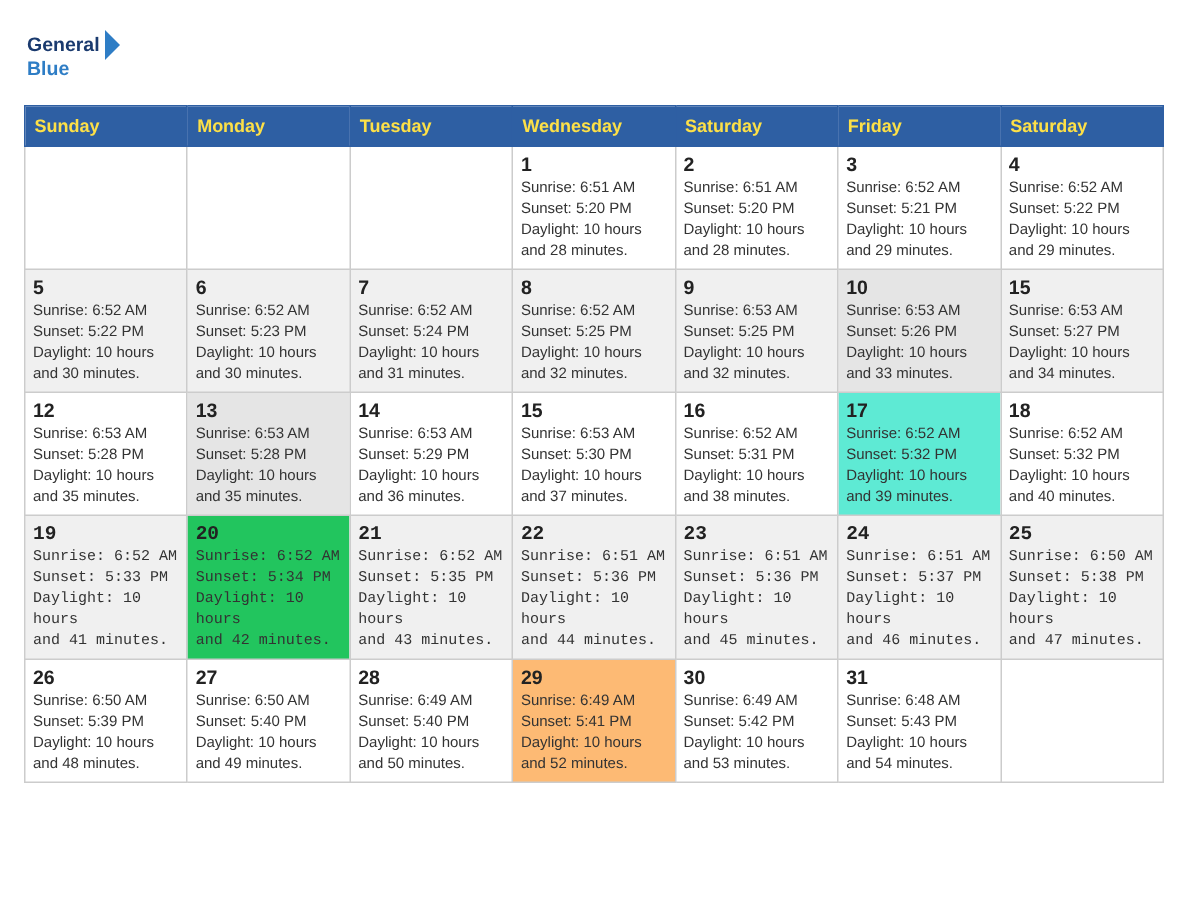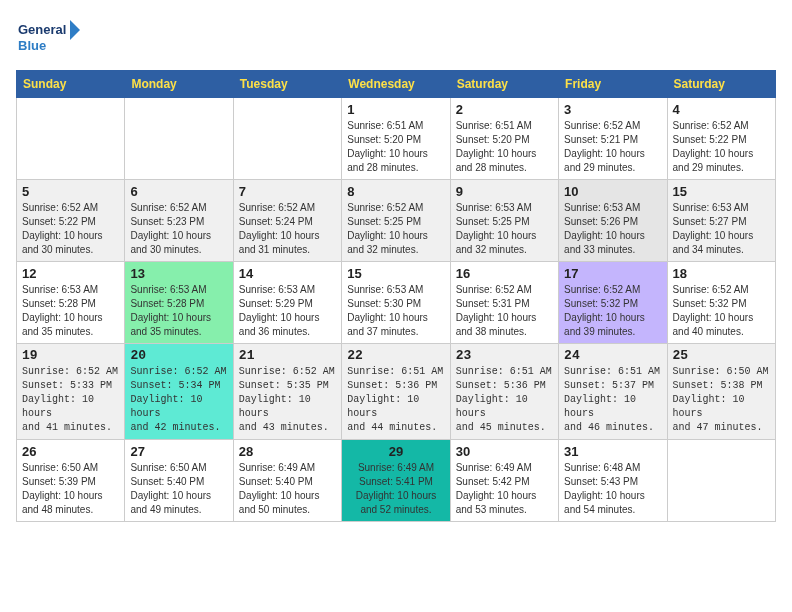--- a/index.html
+++ b/index.html
@@ -197,21 +197,21 @@
         </td>
       </tr>
       <tr class="row-3">
         <td style="background: rgb(255, 255, 255);">
           <span class="day-num">12</span>
           <div class="day-info" style="white-space: pre-line;">Sunrise: 6:53 AM
 Sunset: 5:28 PM
 Daylight: 10 hours
 and 35 minutes.</div>
         </td>
-        <td style="background: #86efac;">
+        <td style="background: #e5e5e5;">
           <span class="day-num">13</span>
           <div class="day-info" style="white-space: pre-line;">Sunrise: 6:53 AM
 Sunset: 5:28 PM
 Daylight: 10 hours
 and 35 minutes.</div>
         </td>
         <td style="background: rgb(255, 255, 255);">
           <span class="day-num">14</span>
           <div class="day-info" style="white-space: pre-line;">Sunrise: 6:53 AM
 Sunset: 5:29 PM
@@ -225,21 +225,21 @@
 Daylight: 10 hours
 and 37 minutes.</div>
         </td>
         <td style="background: rgb(255, 255, 255);">
           <span class="day-num">16</span>
           <div class="day-info" style="white-space: pre-line;">Sunrise: 6:52 AM
 Sunset: 5:31 PM
 Daylight: 10 hours
 and 38 minutes.</div>
         </td>
-        <td style="background: #c4b5fd;">
+        <td style="background: #5eead4;">
           <span class="day-num">17</span>
           <div class="day-info" style="white-space: pre-line;">Sunrise: 6:52 AM
 Sunset: 5:32 PM
 Daylight: 10 hours
 and 39 minutes.</div>
         </td>
         <td style="background: rgb(255, 255, 255);">
           <span class="day-num">18</span>
           <div class="day-info" style="white-space: pre-line;">Sunrise: 6:52 AM
 Sunset: 5:32 PM
@@ -248,21 +248,21 @@
         </td>
       </tr>
       <tr class="row-4">
         <td style="background: rgb(240, 240, 240);">
           <span class="day-num">19</span>
           <div class="day-info" style="white-space: pre-line;">Sunrise: 6:52 AM
 Sunset: 5:33 PM
 Daylight: 10 hours
 and 41 minutes.</div>
         </td>
-        <td style="background: #5eead4;">
+        <td style="background: #22c55e;">
           <span class="day-num">20</span>
           <div class="day-info" style="white-space: pre-line;">Sunrise: 6:52 AM
 Sunset: 5:34 PM
 Daylight: 10 hours
 and 42 minutes.</div>
         </td>
         <td style="background: rgb(240, 240, 240);">
           <span class="day-num">21</span>
           <div class="day-info" style="white-space: pre-line;">Sunrise: 6:52 AM
 Sunset: 5:35 PM
@@ -313,21 +313,21 @@
 Daylight: 10 hours
 and 49 minutes.</div>
         </td>
         <td style="background: rgb(255, 255, 255);">
           <span class="day-num">28</span>
           <div class="day-info" style="white-space: pre-line;">Sunrise: 6:49 AM
 Sunset: 5:40 PM
 Daylight: 10 hours
 and 50 minutes.</div>
         </td>
-        <td style="background: #14b8a6; text-align: center;">
+        <td style="background: #fdba74;">
           <span class="day-num">29</span>
           <div class="day-info" style="white-space: pre-line;">Sunrise: 6:49 AM
 Sunset: 5:41 PM
 Daylight: 10 hours
 and 52 minutes.</div>
         </td>
         <td style="background: rgb(255, 255, 255);">
           <span class="day-num">30</span>
           <div class="day-info" style="white-space: pre-line;">Sunrise: 6:49 AM
 Sunset: 5:42 PM

